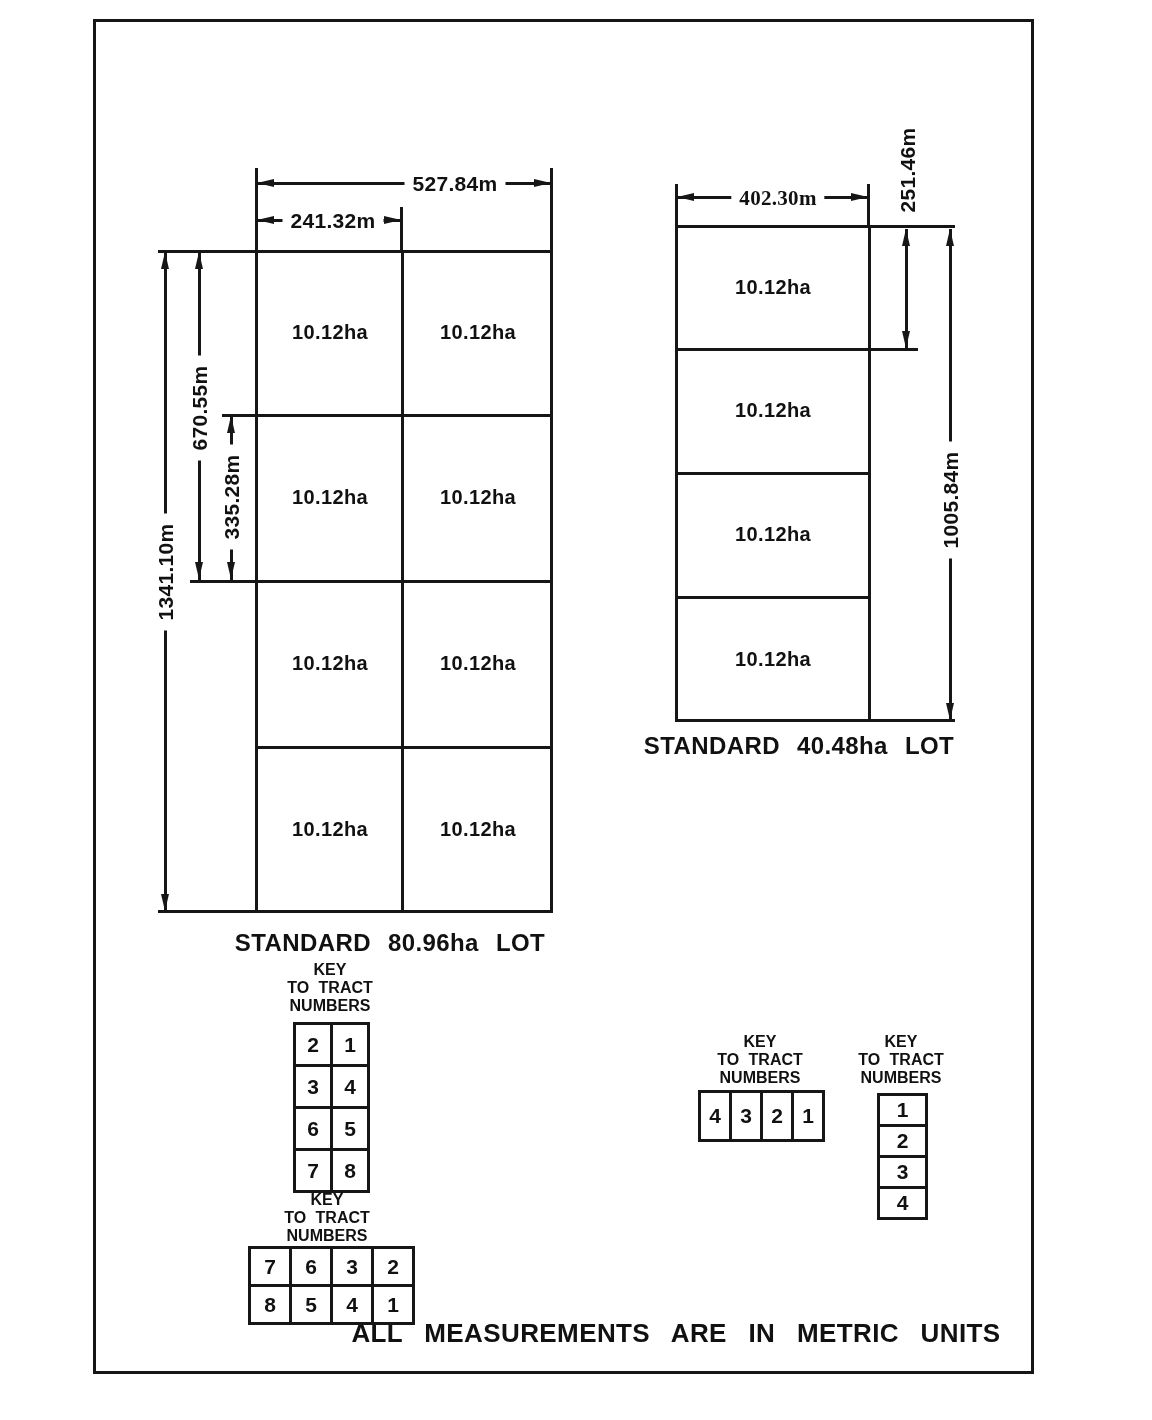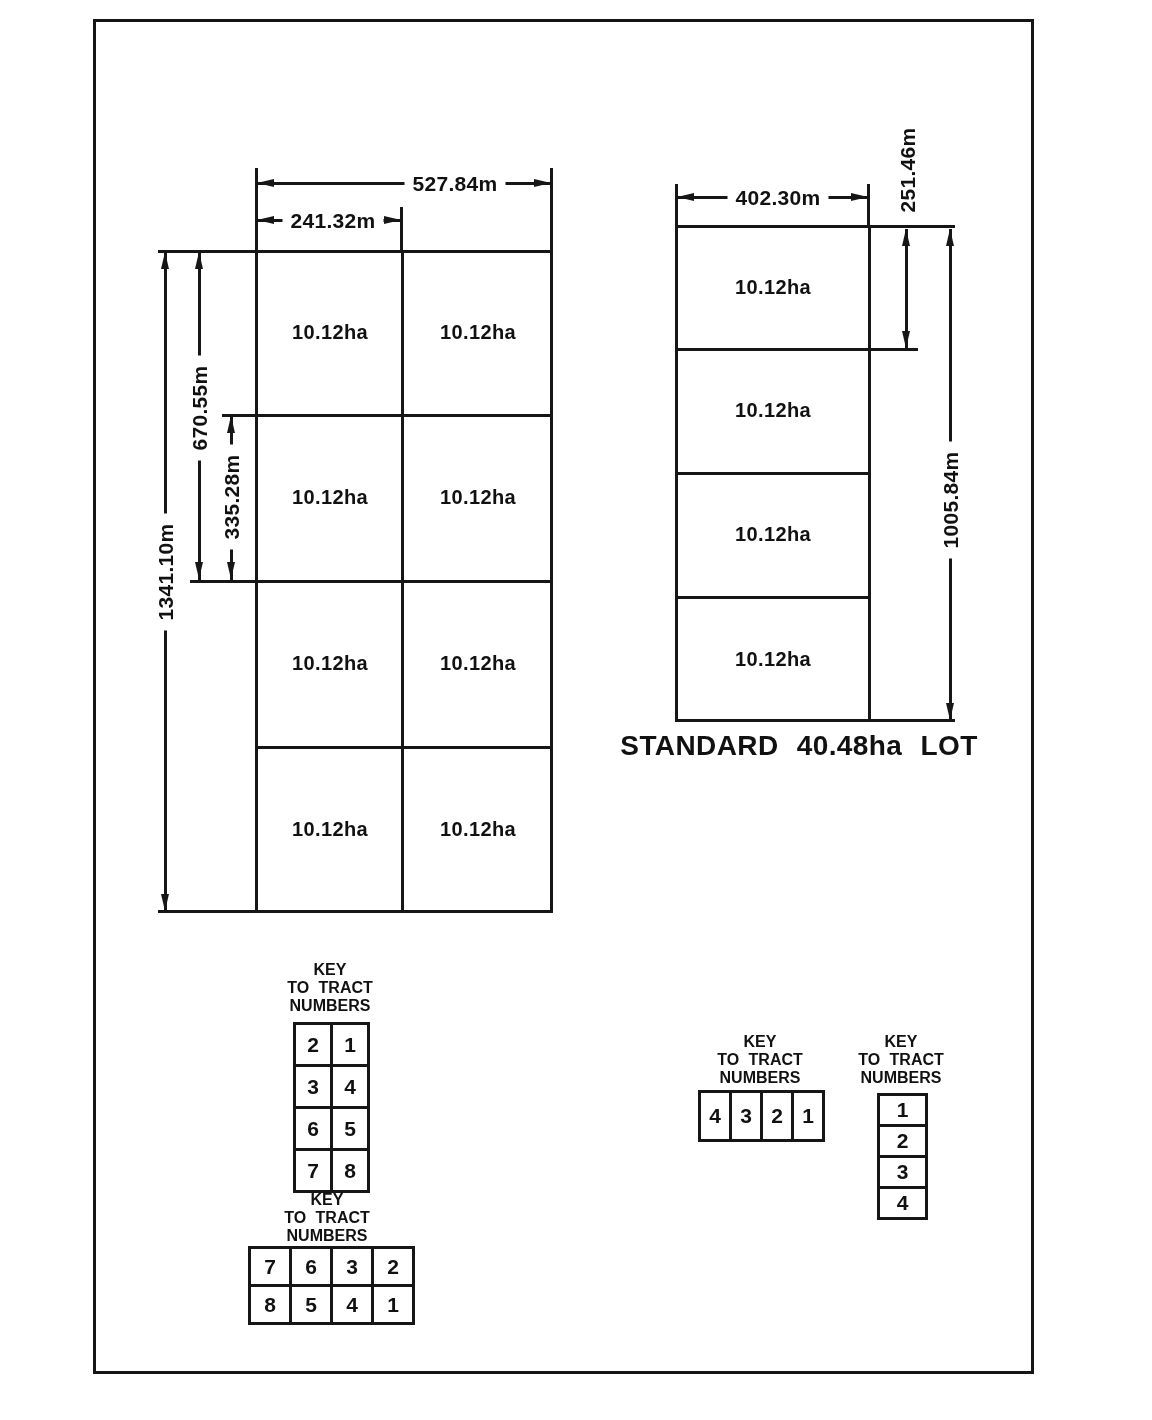--- a/index.html
+++ b/index.html
@@ -28,21 +28,21 @@
   }
   .dlh { transform:translate(-50%,-50%); padding:0 8px; }
   .dlv { transform:translate(-50%,-50%) rotate(-90deg); padding:0 10px; }
 
   .cl {
     position:absolute; transform:translate(-50%,-50%);
     font-weight:bold; font-size:20px; letter-spacing:0.4px; white-space:nowrap;
   }
   .cap {
     position:absolute; transform:translate(-50%,-50%);
-    font-weight:bold; font-size:28px; white-space:nowrap; word-spacing:10px; letter-spacing:0.4px;
+    font-weight:bold; font-size:24px; white-space:nowrap; word-spacing:10px; letter-spacing:0.4px;
   }
   .khead {
     position:absolute; transform:translateX(-50%); text-align:center;
     font-weight:bold; font-size:16px; line-height:18px; white-space:nowrap; word-spacing:5px;
   }
   .keytbl { position:absolute; border-collapse:collapse; z-index:2; }
   .keytbl td {
     border:3px solid #161616; text-align:center; vertical-align:middle;
     font-weight:bold; font-size:21px; color:#111; background:#fff;
     font-family:"Liberation Sans", sans-serif; padding:0;
@@ -104,37 +104,38 @@
   <div class="vl" style="left:198px; top:252px; height:328px;"></div>
   <div class="arw up" style="left:195px; top:252px;"></div>
   <div class="arw down" style="left:195px; top:562px;"></div>
   <span class="dlv" style="left:200px; top:408px;">670.55m</span>
 
   <div class="vl" style="left:230px; top:416px; height:164px;"></div>
   <div class="arw up" style="left:227px; top:416px;"></div>
   <div class="arw down" style="left:227px; top:562px;"></div>
   <span class="dlv" style="left:232px; top:497px;">335.28m</span>
 
+  <div class="cap" style="left:390px; top:943px;">STANDARD 80.96ha LOT</div>
 
   <div class="lot" style="left:675px; top:225px; width:196px; height:497px;"></div>
   <div class="hl" style="left:675px; top:348px; width:196px;"></div>
   <div class="hl" style="left:675px; top:472px; width:196px;"></div>
   <div class="hl" style="left:675px; top:596px; width:196px;"></div>
 
   <span class="cl" style="left:773px; top:287px;">10.12ha</span>
   <span class="cl" style="left:773px; top:410px;">10.12ha</span>
   <span class="cl" style="left:773px; top:534px;">10.12ha</span>
   <span class="cl" style="left:773px; top:659px;">10.12ha</span>
 
   <div class="vl" style="left:675px; top:184px; height:44px;"></div>
   <div class="vl" style="left:867px; top:184px; height:44px;"></div>
   <div class="hl" style="left:675px; top:196px; width:195px;"></div>
   <div class="arw left" style="left:677px; top:193px;"></div>
   <div class="arw right" style="left:851px; top:193px;"></div>
-  <span class="dlh" style="left:778px; top:198px;">402.30m</span>
+  <span class="dlh" style="left:778px; top:198px;font-family:Liberation Serif, serif;">402.30m</span>
 
   <div class="hl" style="left:870px; top:225px; width:85px;"></div>
   <div class="hl" style="left:870px; top:348px; width:48px;"></div>
   <div class="hl" style="left:870px; top:719px; width:85px;"></div>
 
   <div class="vl" style="left:905px; top:229px; height:119px;"></div>
   <div class="arw up" style="left:902px; top:229px;"></div>
   <div class="arw down" style="left:902px; top:331px;"></div>
   <span class="dlv" style="left:908px; top:170px;">251.46m</span>
 
@@ -224,14 +225,15 @@
         </tr>
     <tr>
           <td>3</td>
         </tr>
     <tr>
           <td>4</td>
         </tr>
   </tbody>
     </table>
 
+  <div class="footer" style="left:676px; top:1333px;">ALL MEASUREMENTS ARE IN METRIC UNITS</div>
 
 </div>
 
 </body></html>

